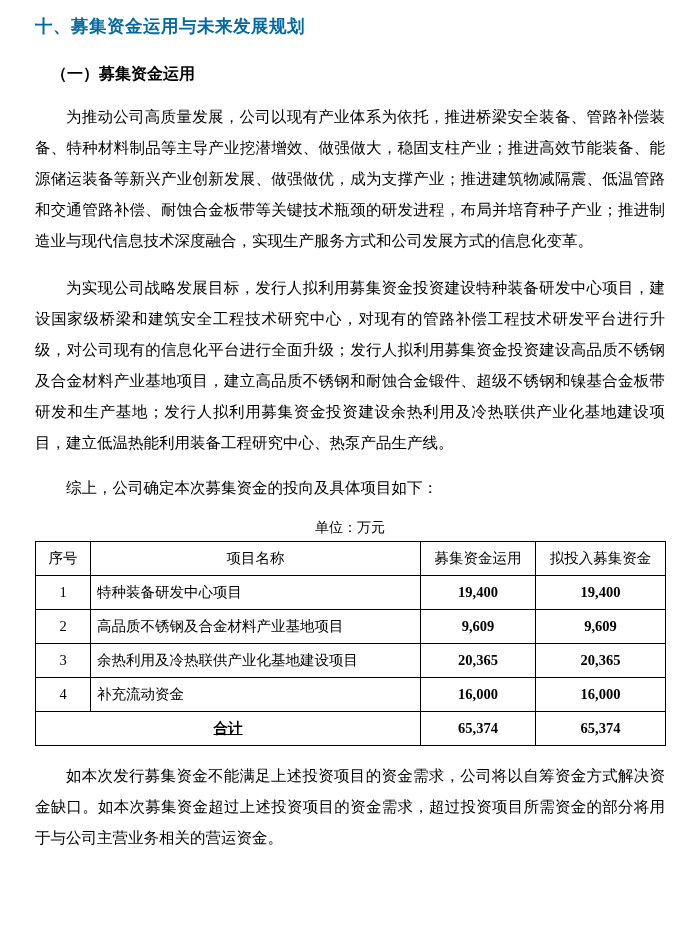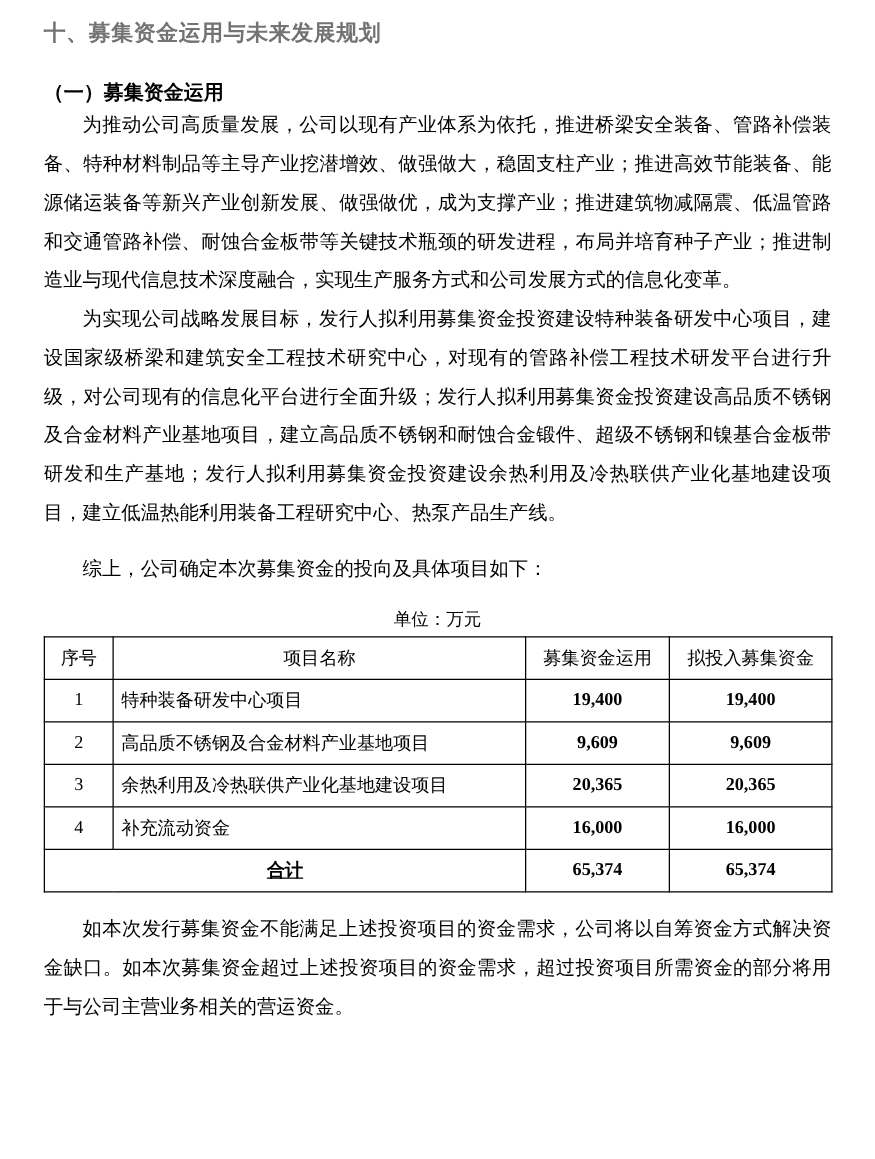--- a/index.html
+++ b/index.html
@@ -12,38 +12,38 @@
     height: 927px;
     font-family: "Liberation Serif", "DejaVu Serif", serif;
     color: #000000;
     box-sizing: border-box;
   }
   .page {
     padding: 10px 35px 20px 35px;
     box-sizing: border-box;
   }
   .section-title {
-    color: #737373;
+    color: #0369a1;
     font-size: 17.5px;
     font-weight: bold;
     letter-spacing: 0.5px;
     margin: 4px 0 0 0;
   }
   .subsection-title {
     color: #000000;
     font-size: 16px;
     font-weight: bold;
-    margin: 26px 0 0 0;
+    margin: 26px 0 0 16px;
   }
   .para {
     font-size: 15.5px;
     line-height: 31px;
     text-align: justify;
     text-indent: 2em;
-    margin: 0 0 0 0;
+    margin: 16px 0 0 0;
   }
   .para.tight {
     margin-top: 14px;
   }
   .unit-label {
     font-size: 14px;
     text-align: center;
     margin: 16px 0 4px 0;
   }
   table.funds {

